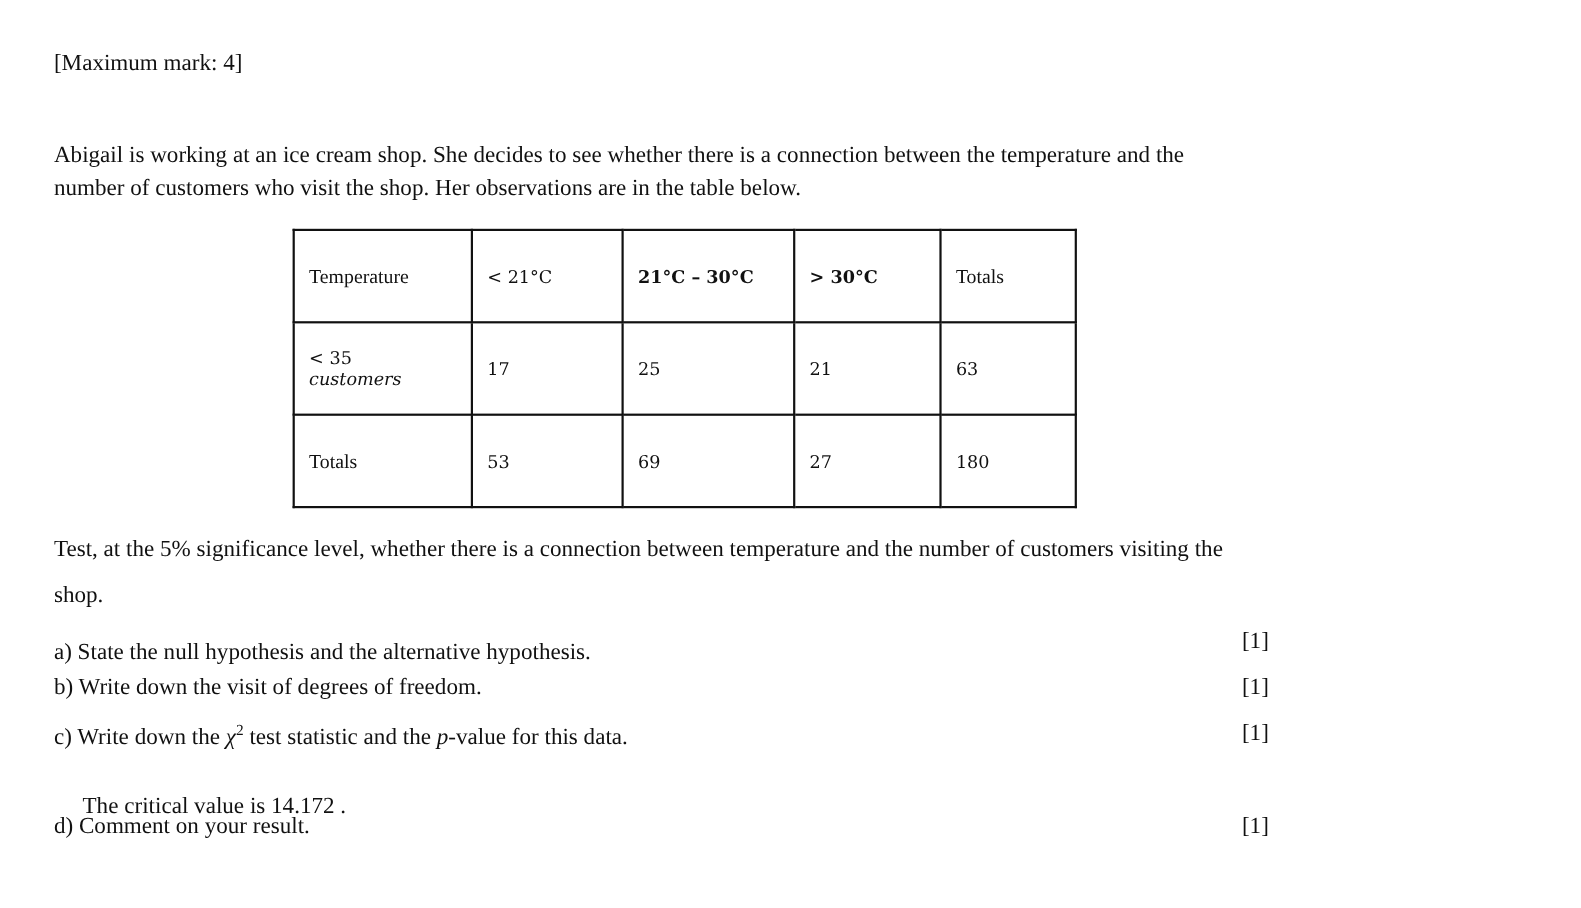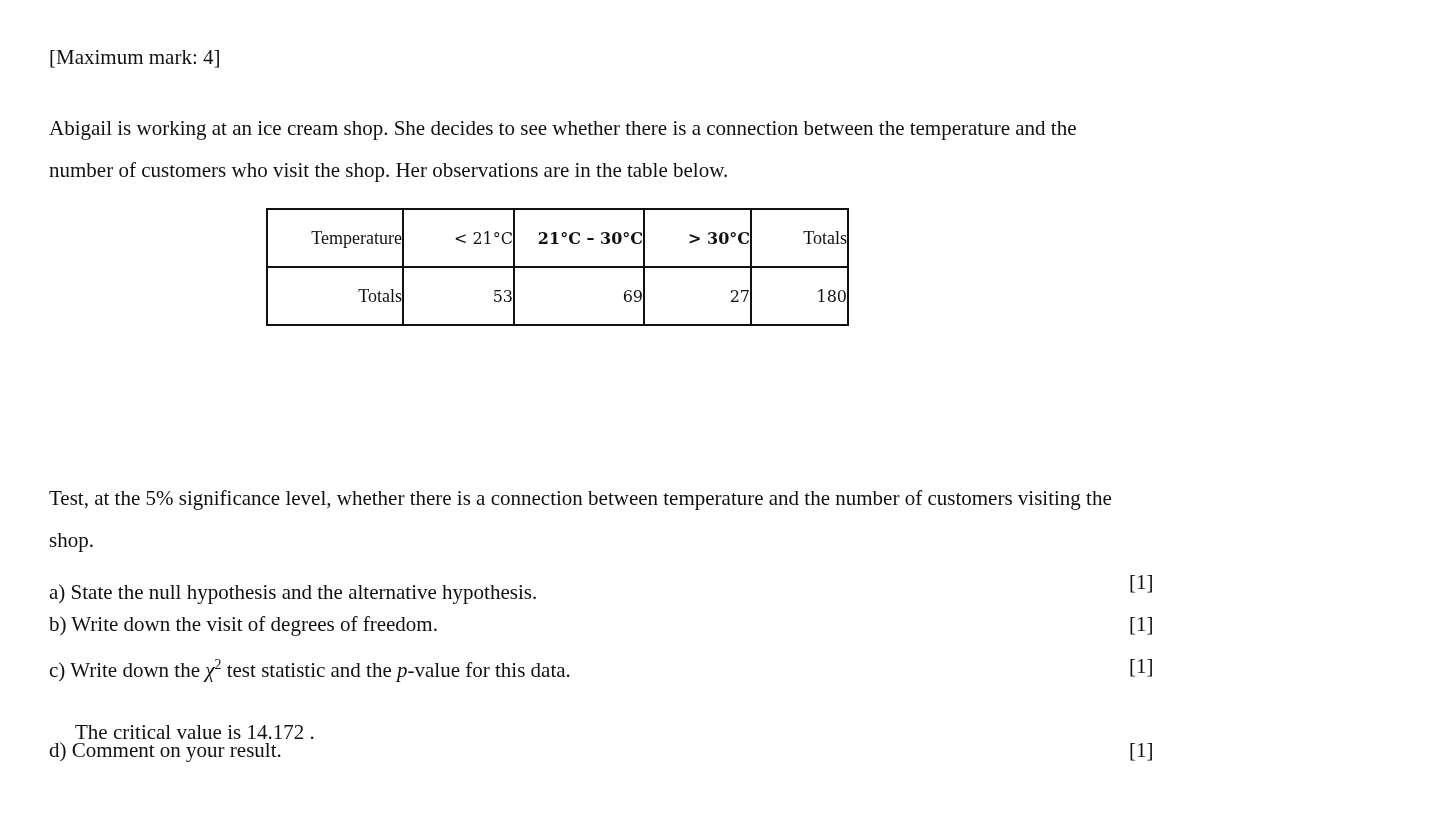--- a/index.html
+++ b/index.html
@@ -2,40 +2,50 @@
 <html><head>
 <meta charset="utf-8">
 <style>
   html, body { margin: 0; padding: 0; background: #ffffff; }
   body { width: 1437px; height: 825px; position: relative; overflow: hidden;
          font-family: "Liberation Serif", "DejaVu Serif", serif; color: #111; }
   .line { position: absolute; left: 49px; font-size: 21px; white-space: nowrap; }
   .mark { position: absolute; left: 1129px; font-size: 21px; }
   table { position: absolute; left: 266px; top: 208px; border-collapse: collapse;
           font-family: "DejaVu Serif", serif; font-size: 16px; }
-  td { border: 2px solid #111; text-align: right; vertical-align: middle; height: 56px; padding: 0; }
+  td { border: 2px solid #111; text-align: left; vertical-align: middle; height: 56px; padding: 13px; }
   .c0 { width: 134px; } .c1 { width: 109px; } .c2 { width: 128px; font-weight: bold; } .c3 { width: 105px; font-weight: bold; } .c4 { width: 95px; }
   .it { font-style: italic; }
   .hdr-text { font-family: "Liberation Serif", serif; font-size: 18px; }
 </style>
 </head>
 <body>
 
 <div class="line" style="top:45px">[Maximum mark: 4]</div>
-<div class="line" style="top:116px">Abigail is working at an ice cream shop. She decides to see whether there is a connection between the temperature and the</div>
+<div class="line" style="top:128px">Abigail is working at an ice cream shop. She decides to see whether there is a connection between the temperature and the</div>
 <div class="line" style="top:158px">number of customers who visit the shop. Her observations are in the table below.</div>
 
 <table>
   <tbody>
       <tr>
     <td class="c0 hdr-text">Temperature</td>
     <td class="c1">&lt; 21°C</td>
     <td class="c2">21°C – 30°C</td>
     <td class="c3">&gt; 30°C</td>
     <td class="c4 hdr-text">Totals</td>
+  </tr>
+  <tr>
+    <td class="c0">
+      <div>&lt; 35</div>
+      <div class="it">customers</div>
+    </td>
+    <td>17</td>
+    <td>25</td>
+    <td>21</td>
+    <td>63</td>
   </tr>
   <tr>
     <td class="c0 hdr-text">Totals</td>
     <td>53</td>
     <td>69</td>
     <td>27</td>
     <td>180</td>
   </tr>
 </tbody>
   </table>

